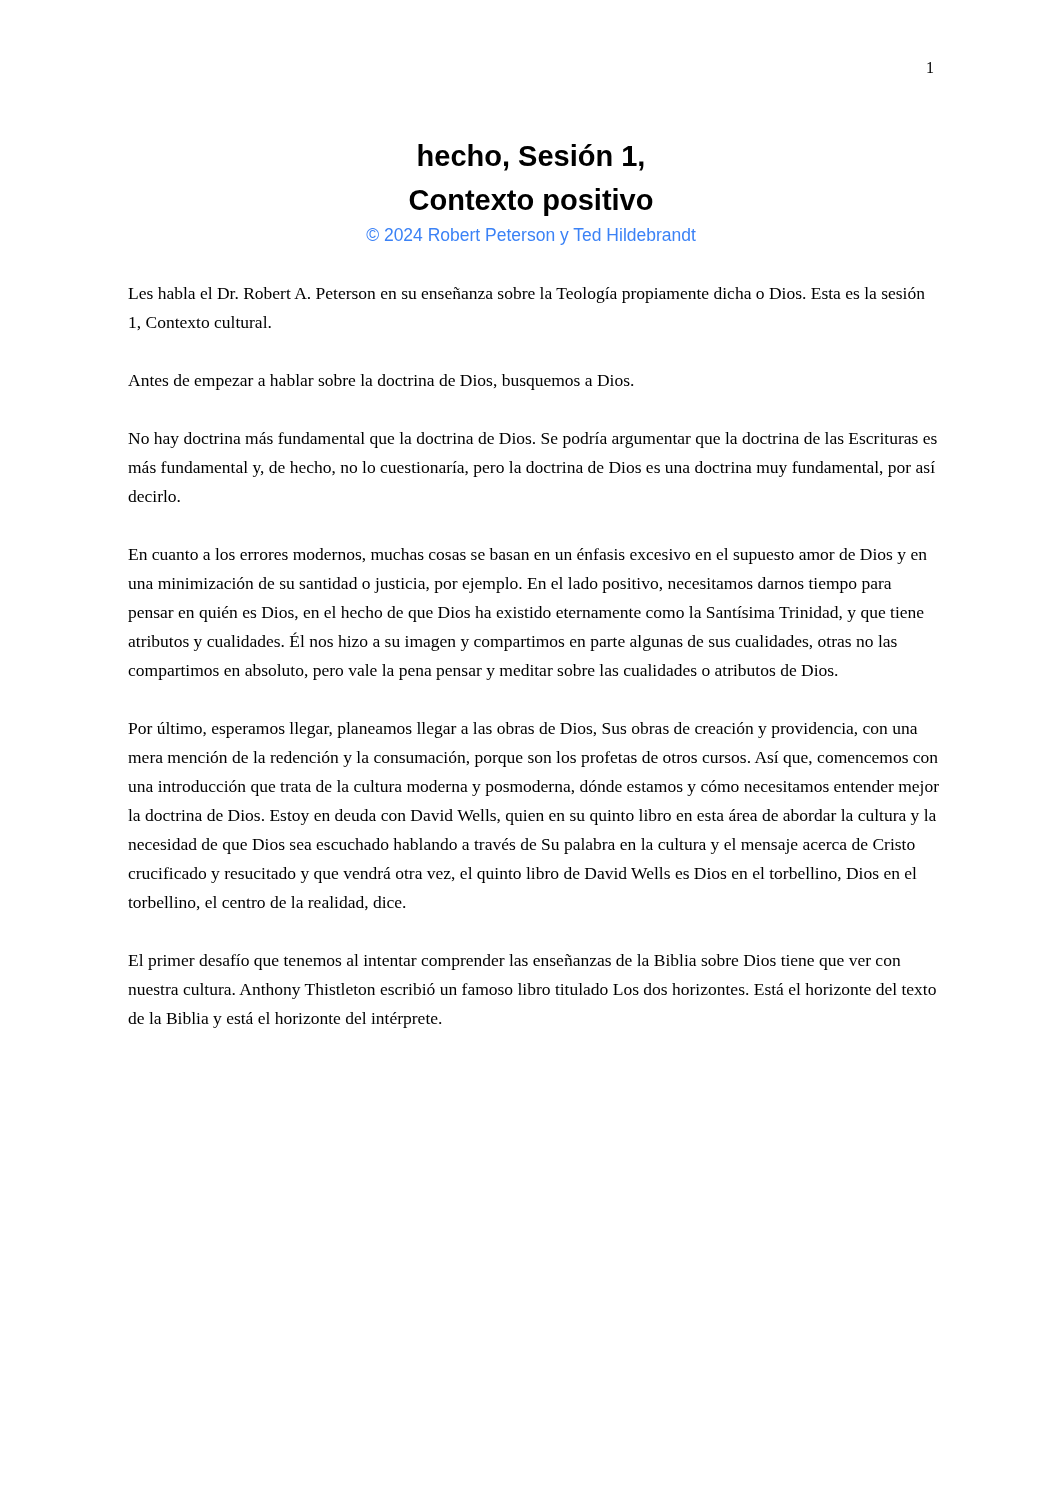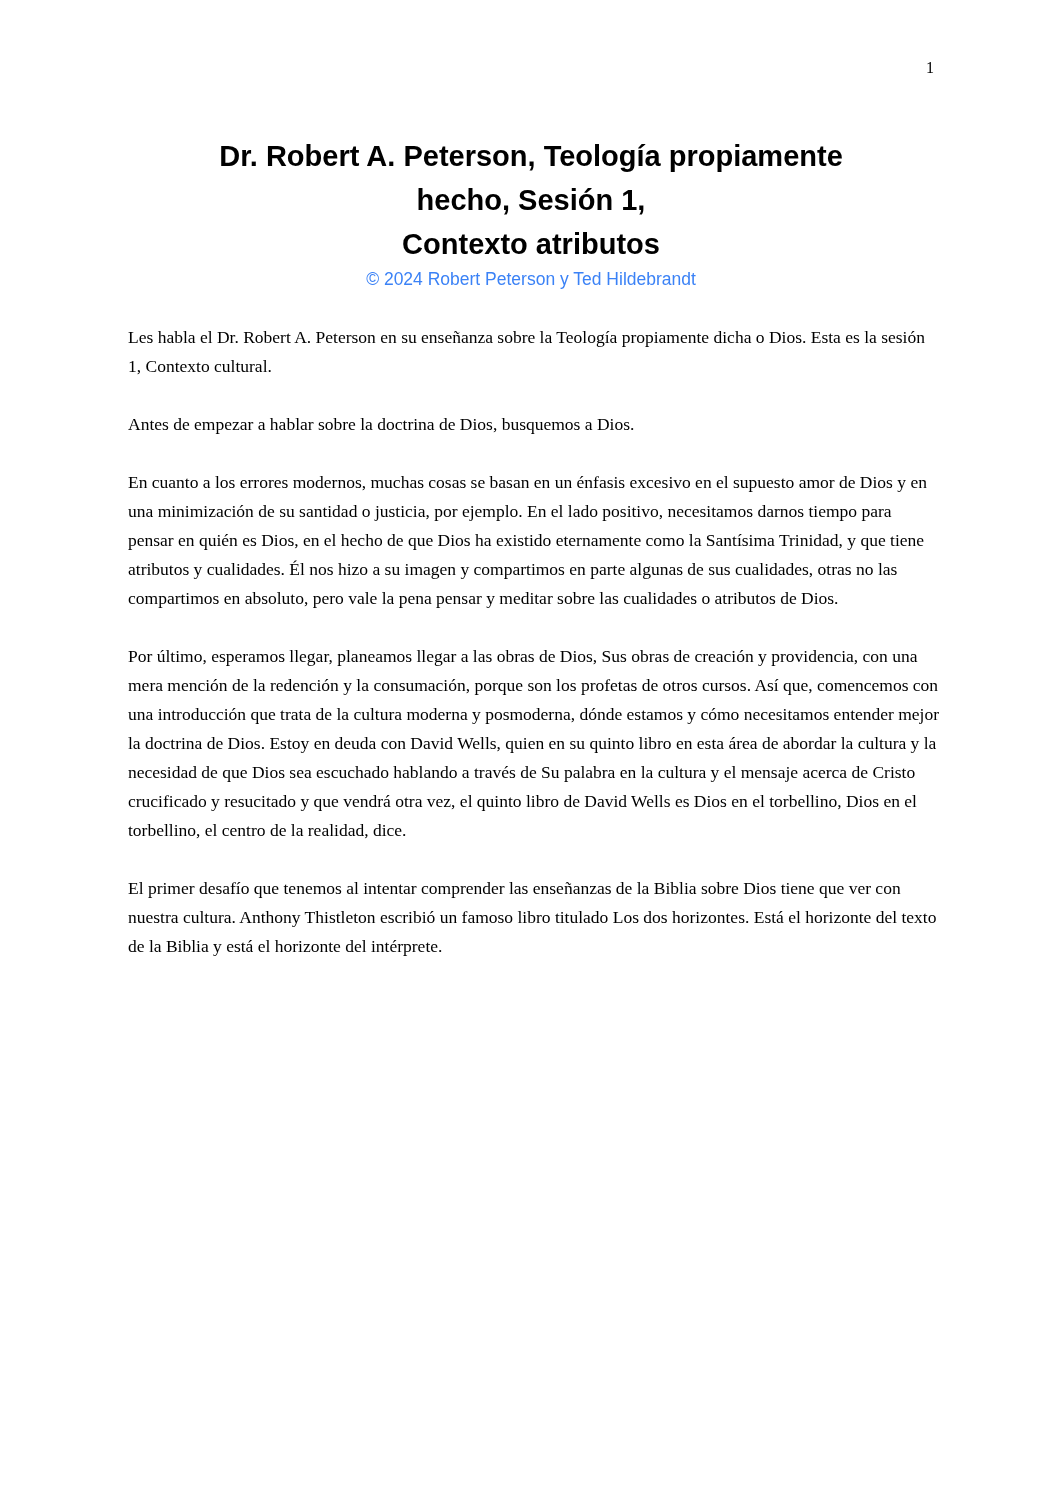--- a/index.html
+++ b/index.html
@@ -57,28 +57,28 @@
   }
 </style>
 </head>
 <body>
 
 <div class="page">
 
   <div class="page-number">1</div>
 
   <h1 class="title">
-    <span class="title-line">Dr. Robert A. Peterson, Teología propiamente</span>
     <span class="title-line">hecho, Sesión 1,</span>
-    <span class="title-line">Contexto atributos</span>
+    <span class="title-line">Contexto positivo</span>
   </h1>
 
   <div class="copyright">© 2024 Robert Peterson y Ted Hildebrandt</div>
 
   <div class="body-text">
     <p>Les habla el Dr. Robert A. Peterson en su enseñanza sobre la Teología propiamente dicha o Dios. Esta es la sesión 1, Contexto cultural.</p>
     <p>Antes de empezar a hablar sobre la doctrina de Dios, busquemos a Dios.</p>
+    <p>No hay doctrina más fundamental que la doctrina de Dios. Se podría argumentar que la doctrina de las Escrituras es más fundamental y, de hecho, no lo cuestionaría, pero la doctrina de Dios es una doctrina muy fundamental, por así decirlo.</p>
     <p>En cuanto a los errores modernos, muchas cosas se basan en un énfasis excesivo en el supuesto amor de Dios y en una minimización de su santidad o justicia, por ejemplo. En el lado positivo, necesitamos darnos tiempo para pensar en quién es Dios, en el hecho de que Dios ha existido eternamente como la Santísima Trinidad, y que tiene atributos y cualidades. Él nos hizo a su imagen y compartimos en parte algunas de sus cualidades, otras no las compartimos en absoluto, pero vale la pena pensar y meditar sobre las cualidades o atributos de Dios.</p>
     <p>Por último, esperamos llegar, planeamos llegar a las obras de Dios, Sus obras de creación y providencia, con una mera mención de la redención y la consumación, porque son los profetas de otros cursos. Así que, comencemos con una introducción que trata de la cultura moderna y posmoderna, dónde estamos y cómo necesitamos entender mejor la doctrina de Dios. Estoy en deuda con David Wells, quien en su quinto libro en esta área de abordar la cultura y la necesidad de que Dios sea escuchado hablando a través de Su palabra en la cultura y el mensaje acerca de Cristo crucificado y resucitado y que vendrá otra vez, el quinto libro de David Wells es Dios en el torbellino, Dios en el torbellino, el centro de la realidad, dice.</p>
     <p>El primer desafío que tenemos al intentar comprender las enseñanzas de la Biblia sobre Dios tiene que ver con nuestra cultura. Anthony Thistleton escribió un famoso libro titulado Los dos horizontes. Está el horizonte del texto de la Biblia y está el horizonte del intérprete.</p>
   </div>
 
 </div>
 
 </body></html>

